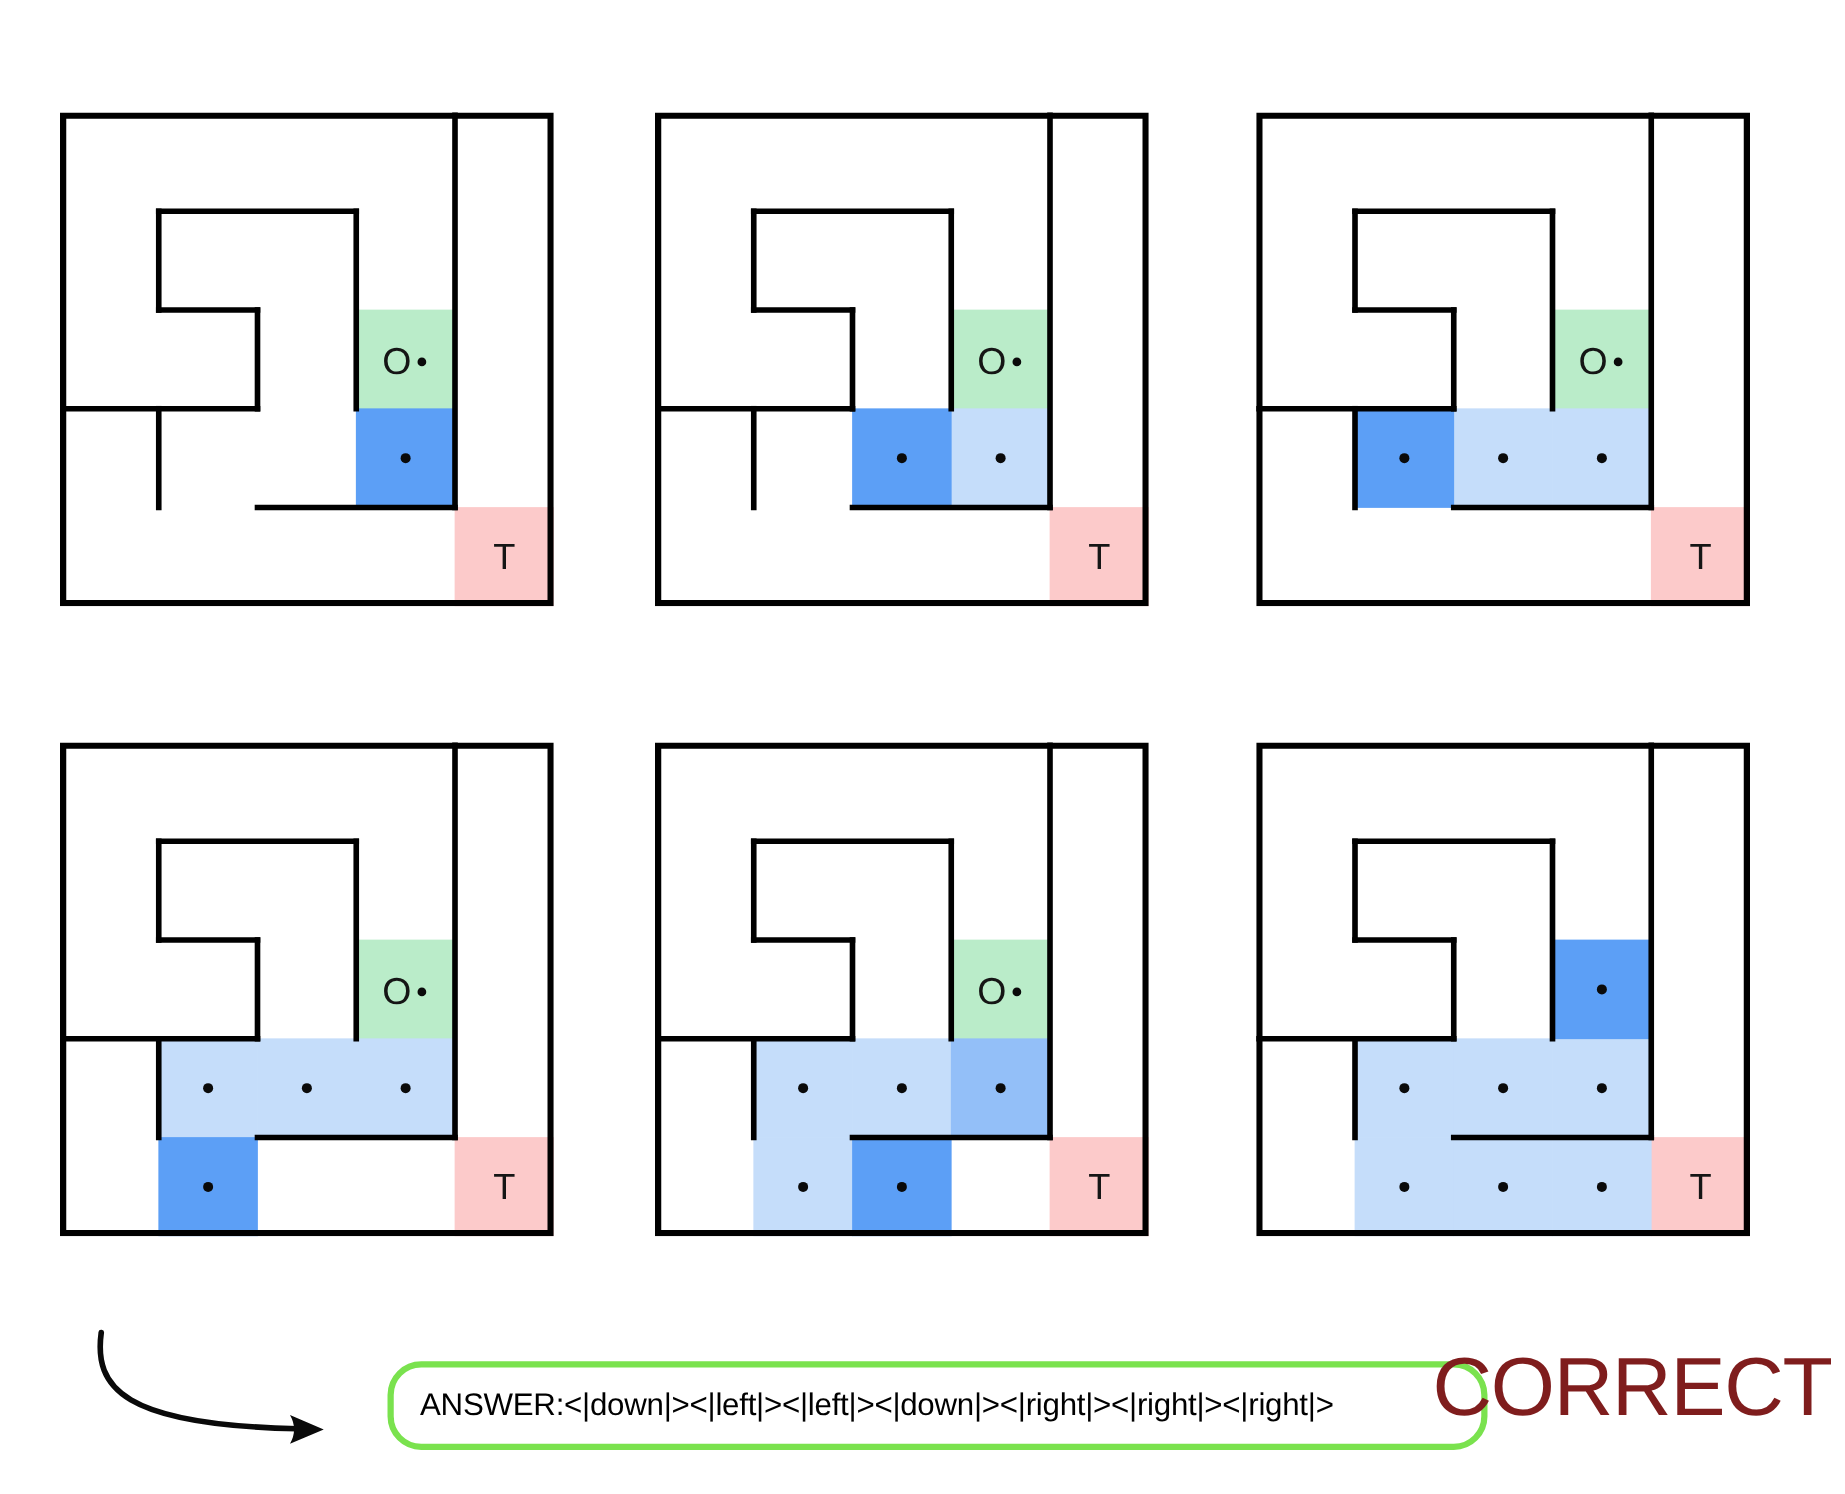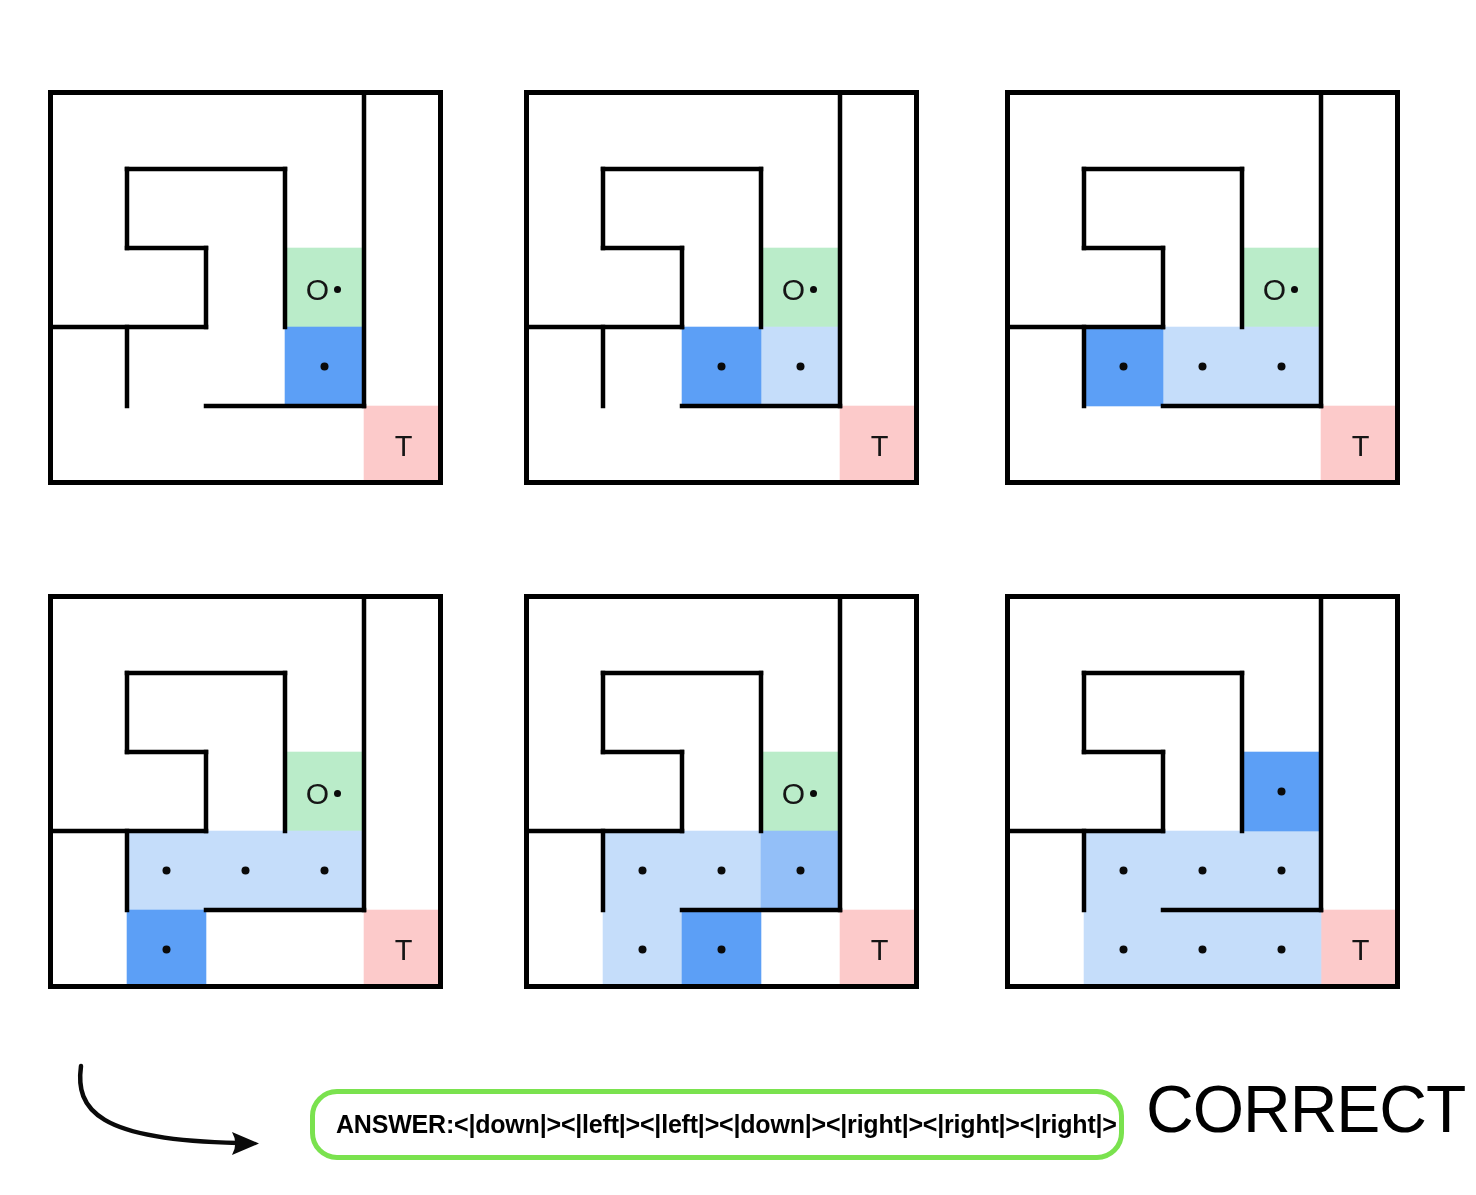--- a/index.html
+++ b/index.html
@@ -14,28 +14,27 @@
   #m1{left:48px;top:90px}
   #m2{left:524px;top:90px}
   #m3{left:1005px;top:90px}
   #m4{left:48px;top:594px}
   #m5{left:524px;top:594px}
   #m6{left:1005px;top:594px}
 
   #arrow{position:absolute;left:60px;top:1054px;width:212px;height:102px;}
 
   #answer-box{
-    position:absolute;left:310px;top:1089px;width:814px;height:71px;
+    position:absolute;left:310px;top:1089px;width:880px;height:71px;
     box-sizing:border-box;
     border:5px solid #7AE24E;
     border-radius:27px;
     display:flex;align-items:center;
     padding:0 18px 0 21px;
     background:#ffffff;
-    font-weight:bold;
   }
   #answer-box .answer-text{
     font-size:25px;letter-spacing:-0.2px;color:#000000;white-space:nowrap;
   }
   #verdict{
     position:absolute;left:1146px;top:1076px;
     font-size:66px;line-height:1;letter-spacing:-1px;
     color:#52CC33;white-space:nowrap;
   }
 </style>
@@ -190,15 +189,15 @@
 
   <svg id="arrow" viewBox="0 0 212 102" aria-hidden="true">
     <path d="M 21 12 C 15 56 38 86 178 89" fill="none" stroke="#0a0a0a" stroke-width="4.5" stroke-linecap="round"></path>
     <path d="M 172 78 L 199 89.5 L 172 101 Q 178.5 89.5 172 78 Z" fill="#0a0a0a"></path>
   </svg>
 
   <div id="answer-box" style="border-color: rgb(122, 226, 78);">
     <span class="answer-text" style="color: rgb(0, 0, 0);">ANSWER:&lt;|down|&gt;&lt;|left|&gt;&lt;|left|&gt;&lt;|down|&gt;&lt;|right|&gt;&lt;|right|&gt;&lt;|right|&gt;</span>
   </div>
 
-  <div id="verdict" style="color: #000000;">CORRECT</div>
+  <div id="verdict" style="color: #7f1d1d;">CORRECT</div>
 
 </div>
 
 </body></html>

